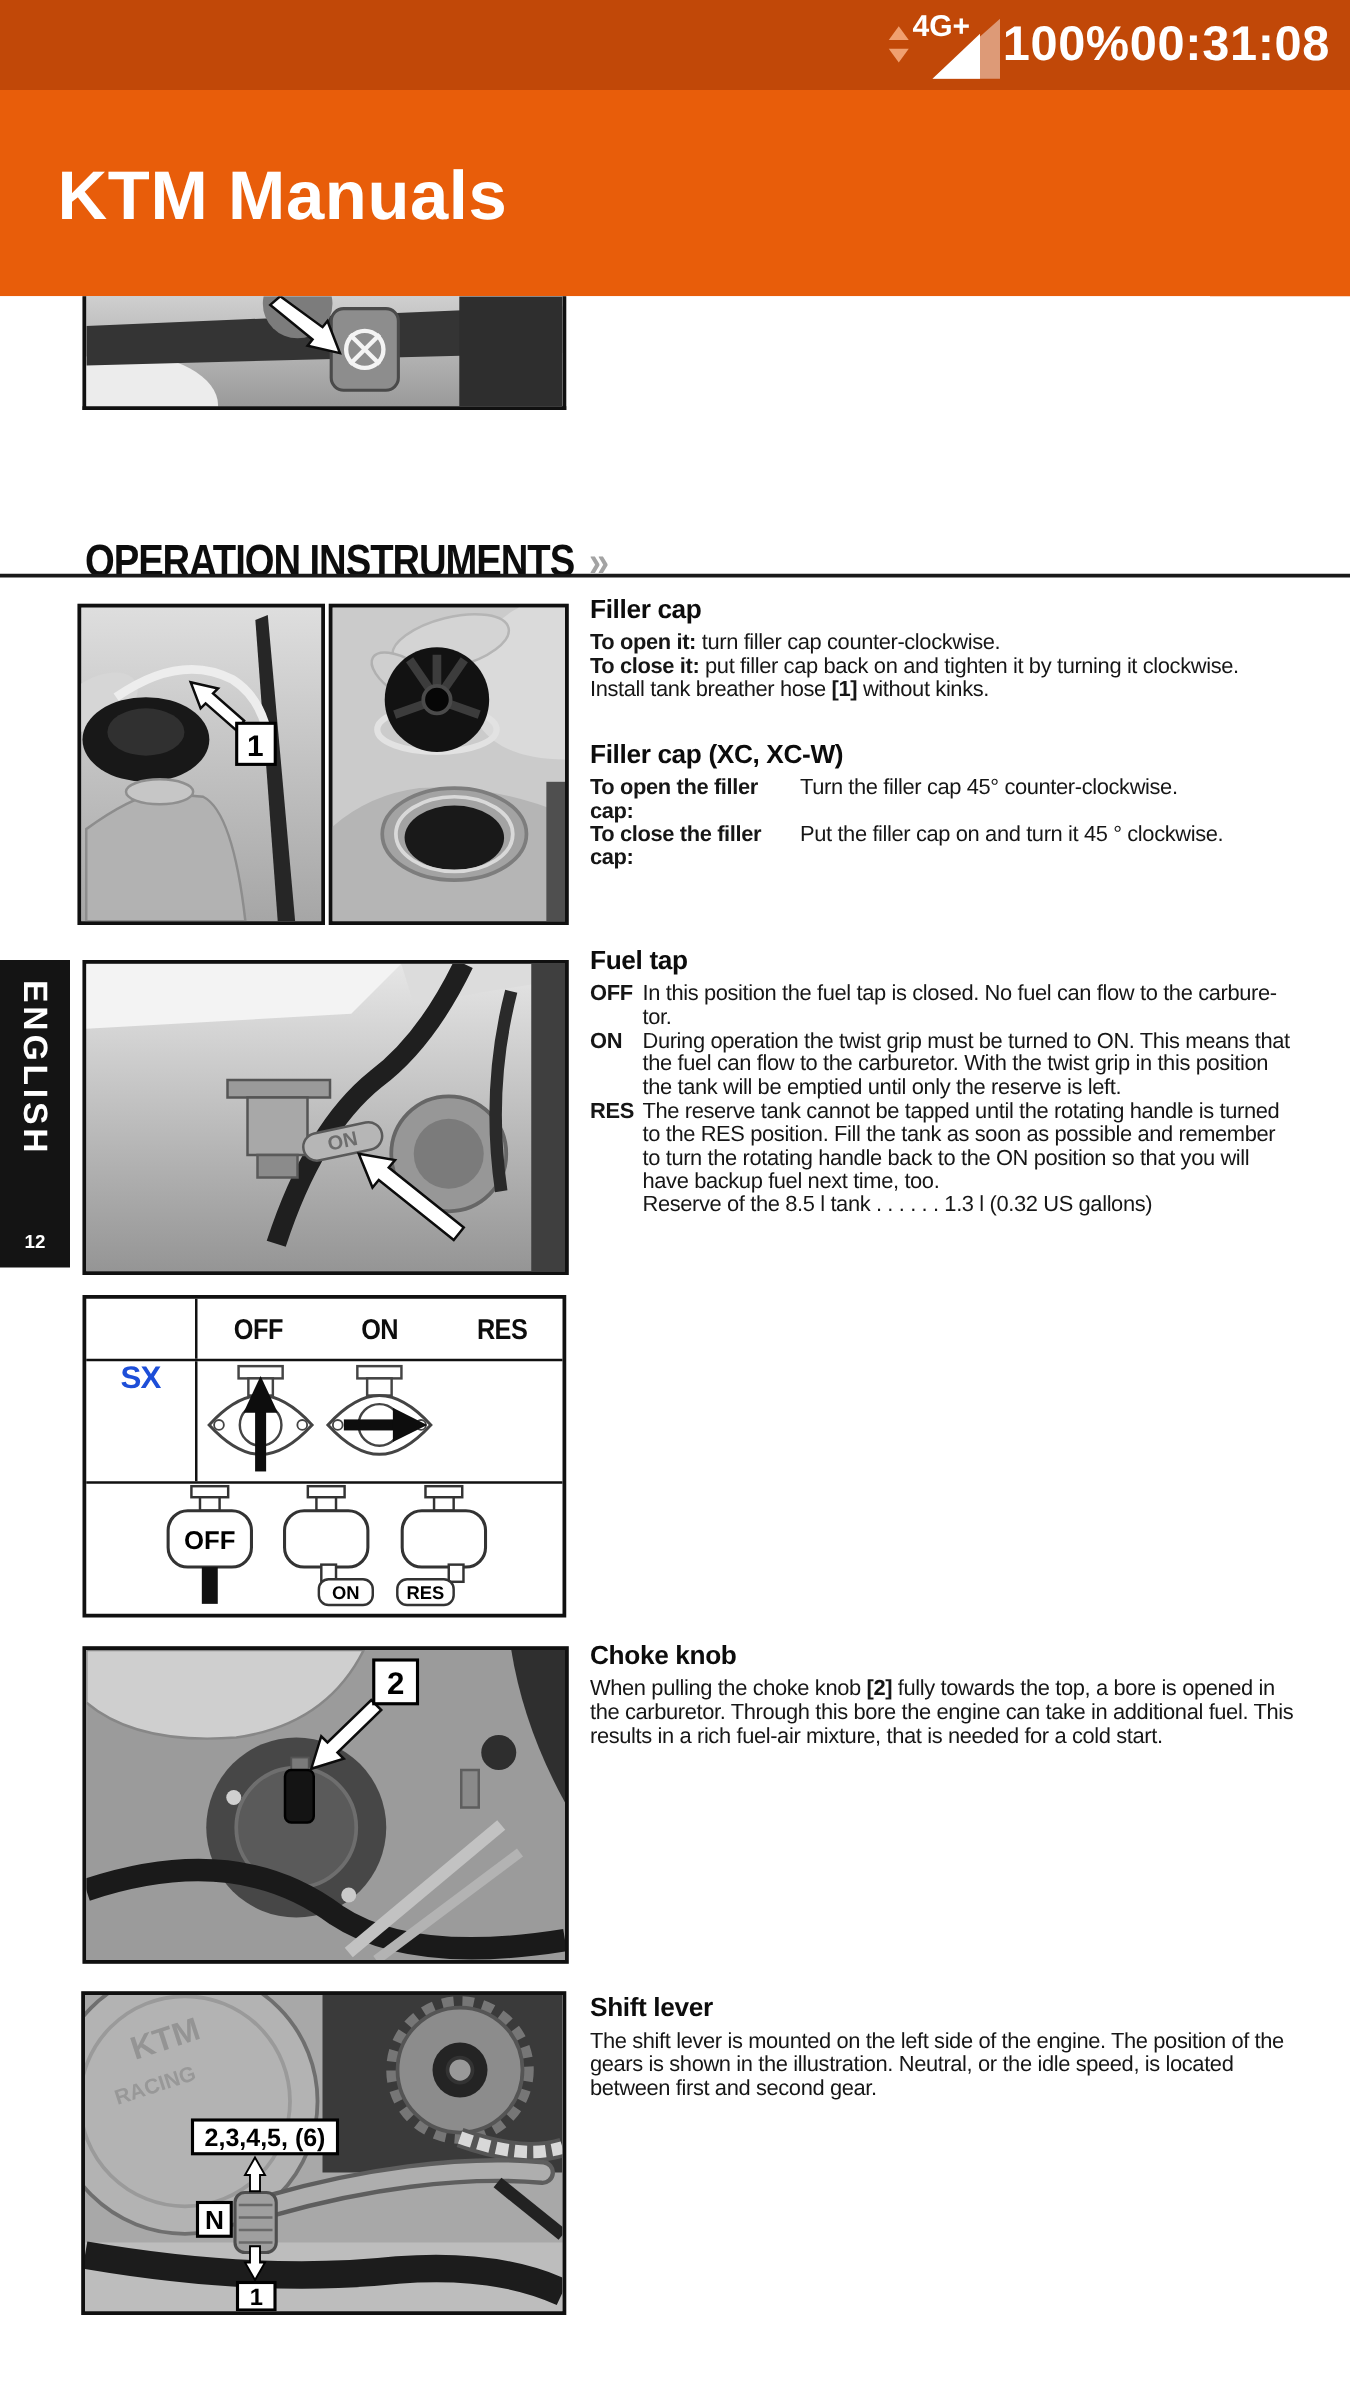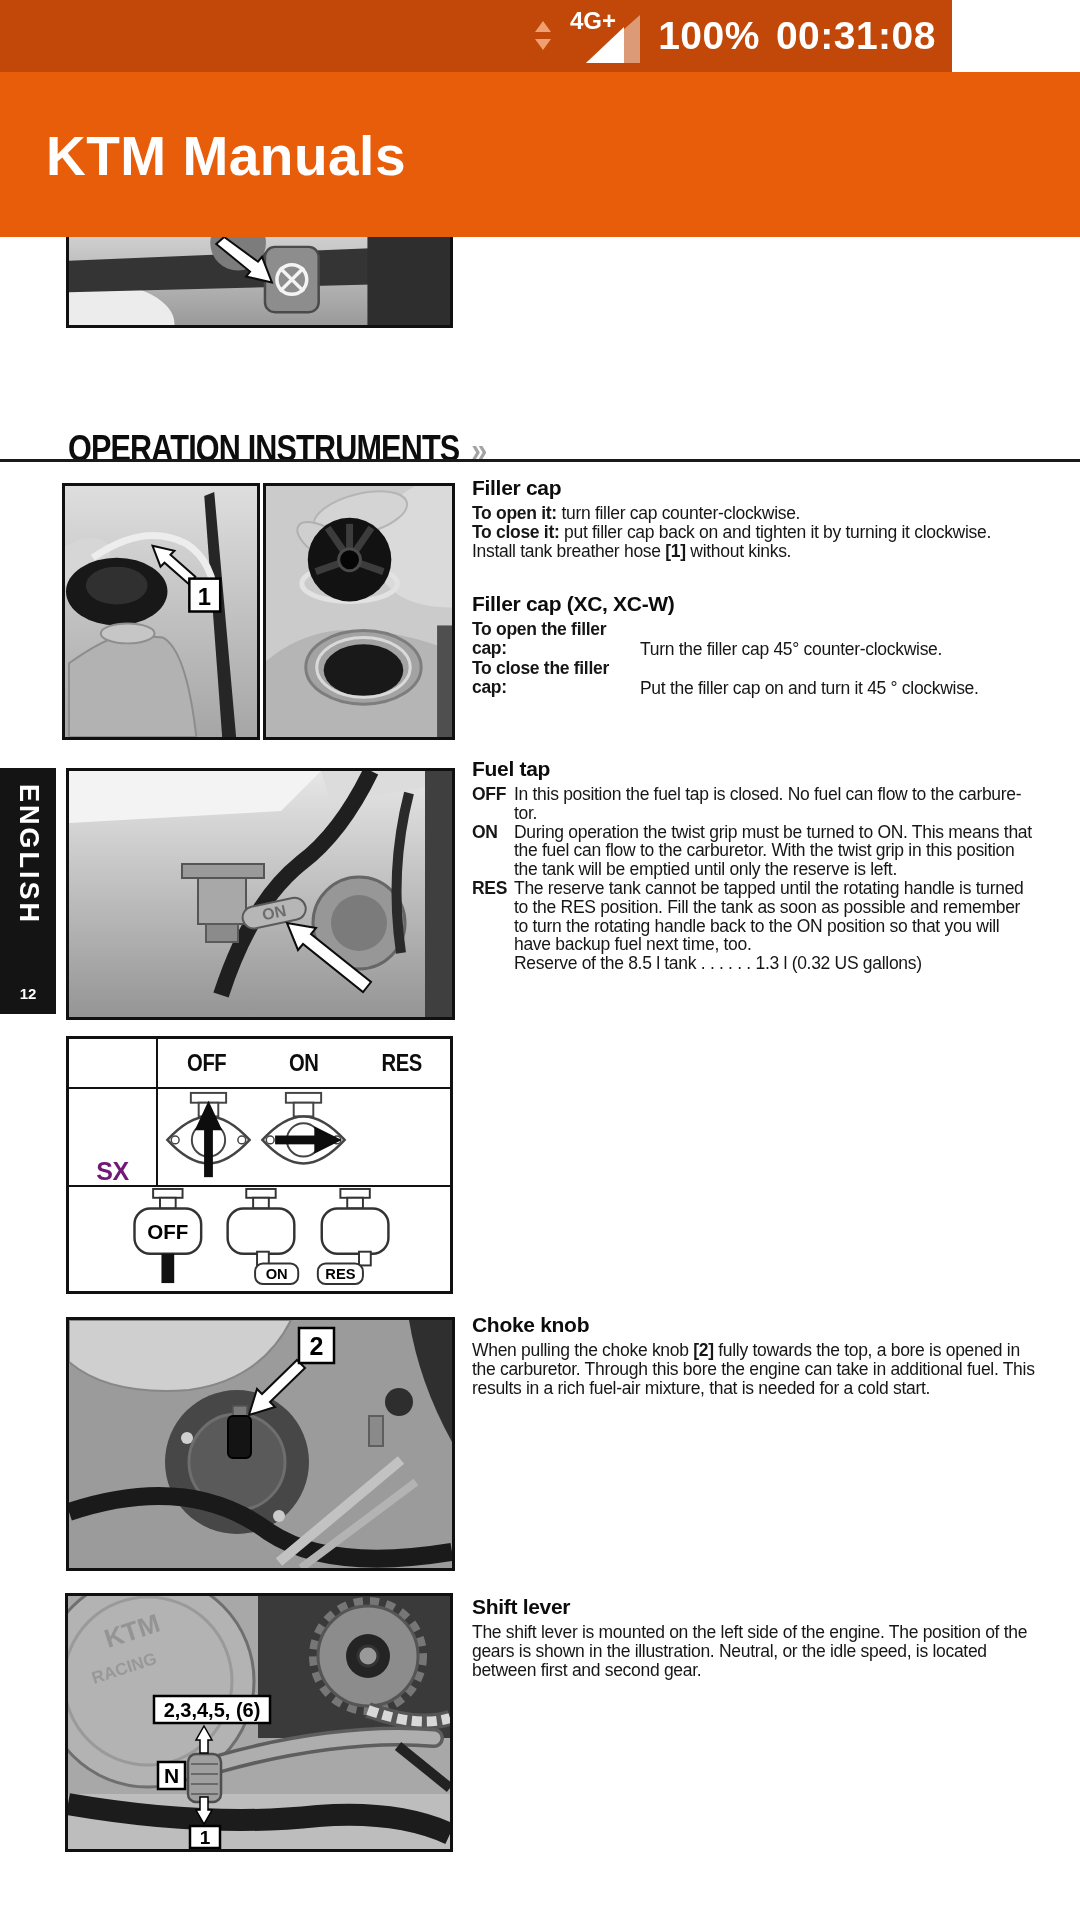--- a/index.html
+++ b/index.html
@@ -10,24 +10,24 @@
   *{box-sizing:border-box;}
   html,body{margin:0;padding:0;}
   body{
     width:1080px;height:1920px;position:relative;overflow:hidden;
     background:#ffffff;font-family:"Liberation Sans",sans-serif;color:#1c1c1c;
   }
   svg text{font-family:"Liberation Sans",sans-serif;}
 
   
   .statusbar{
-    position:absolute;top:0;left:0;width:952px;height:72px;
+    position:absolute;top:0;left:0;width:1080px;height:72px;
     background:var(--status-bar-bg);
     display:flex;align-items:center;justify-content:flex-end;
-    gap:16px;padding-right:16px;color:#fff;
+    gap:0;padding-right:16px;color:#fff;
   }
   .statusbar .txt{font-size:39px;font-weight:bold;letter-spacing:0.5px;}
   .sig{position:relative;width:72px;height:58px;}
 
   
   .appheader{
     position:absolute;top:72px;left:0;width:1080px;height:165px;
     background:var(--header-bg);
     padding-left:35px;
   }
@@ -51,21 +51,21 @@
   }
   .opheading .chev{color:#a3a3a3;font-size:34px;letter-spacing:-2px;margin-left:14px;}
   .oprule{position:absolute;left:0;top:459px;width:1080px;height:0;border-top:3px solid #1a1a1a;}
 
   .tcol{position:absolute;left:472px;width:566px;font-size:17.5px;line-height:18.8px;letter-spacing:-0.3px;color:#161616;}
   .tcol h3{margin:0 0 5px 0;font-size:21px;line-height:23px;letter-spacing:-0.3px;color:#0c0c0c;}
   .b{font-weight:bold;}
 
   .xcrow{display:flex;}
   .xclabel{width:168px;flex:none;font-weight:bold;}
-  .xctext{flex:1;margin-top:20px;}
+  .xctext{flex:1;}
 
   .dlrow{display:flex;}
   .dllabel{width:42px;flex:none;font-weight:bold;}
   .dltext{flex:1;}
   .reserve{margin-left:42px;}
 
   
   .langtab{
     position:absolute;left:0;top:768px;width:56px;height:246px;
     background:var(--tab-bg);color:#fff;
@@ -83,22 +83,22 @@
     position:absolute;left:66px;top:1036px;width:387px;height:258px;
     border:3px solid #111;background:#fff;
   }
   .frow{display:flex;width:100%;}
   .frow + .frow{border-top:2.5px solid #111;}
   .fr-h{height:48px;}
   .fr-sx{height:98px;}
   .fr-xc{height:102px;}
   .flabel{
     width:89px;flex:none;border-right:2.5px solid #111;
-    display:flex;flex-direction:column;align-items:center;justify-content:flex-end;
-    font-weight:bold;font-size:25px;letter-spacing:-0.5px;line-height:27px;color:#701a75;
+    display:flex;flex-direction:column;align-items:center;justify-content:flex-start;
+    font-weight:bold;font-size:25px;letter-spacing:-0.5px;line-height:27px;color:#1d4ed8;
   }
   .fbody{flex:1;position:relative;}
   .fheads{display:grid;grid-template-columns:1fr 1fr 1fr;height:100%;align-items:center;}
   .fheads span{
     text-align:center;font-weight:bold;font-size:23px;color:#0d0d0d;
     transform:scaleX(0.88);letter-spacing:-0.5px;
   }
   .fbody svg{display:block;width:100%;height:100%;}
 </style>
 </head>

